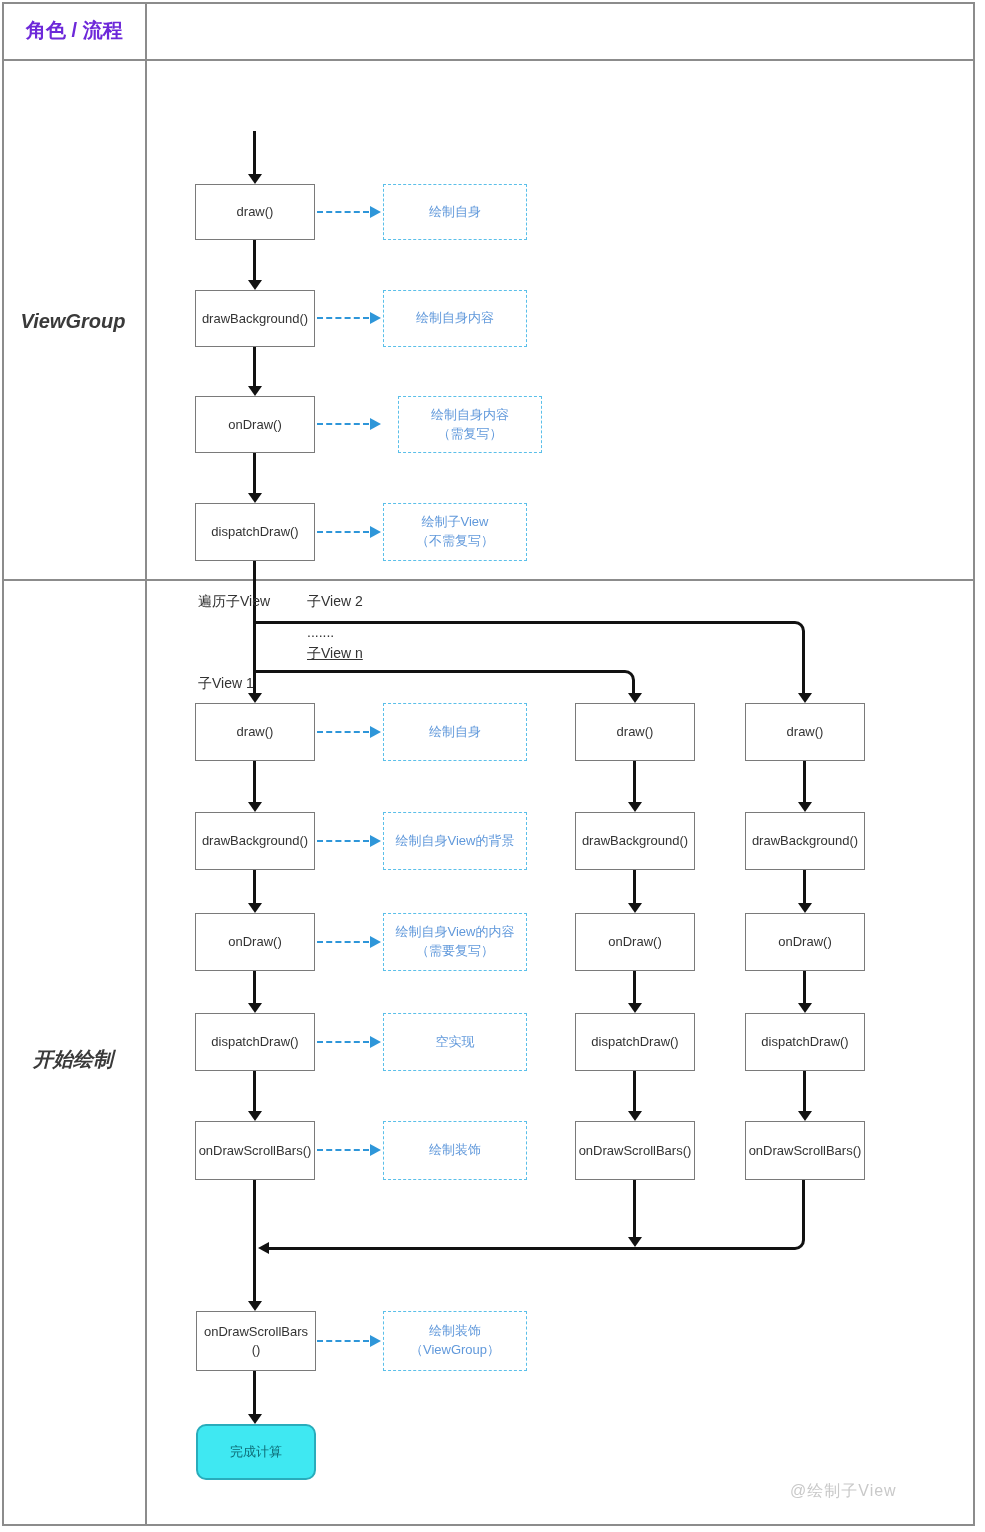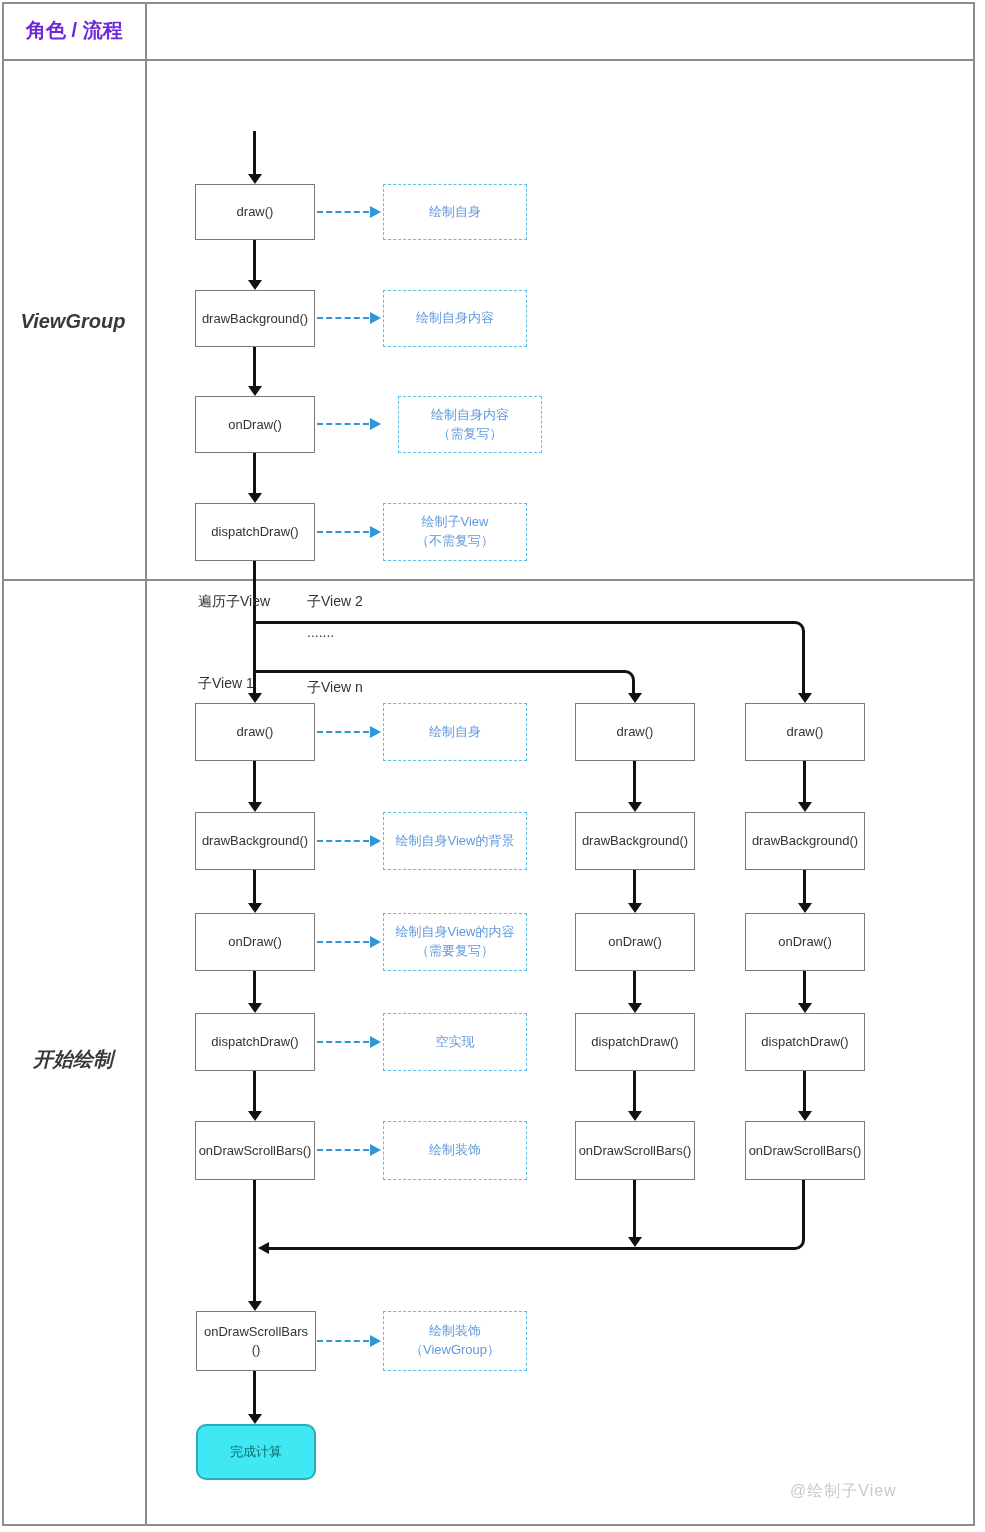--- a/index.html
+++ b/index.html
@@ -77,21 +77,21 @@
   <div class="ad" style="left:248px;top:693px;"></div>
 
   <div class="elbow-tr" style="left:254px;top:621px;width:551px;height:72px;"></div>
   <div class="ad" style="left:798px;top:693px;"></div>
   <div class="elbow-tr" style="left:254px;top:670px;width:381px;height:23px;"></div>
   <div class="ad" style="left:628px;top:693px;"></div>
 
   <div class="lbl" style="left:155px;top:593px;margin-left:43px;">遍历子View</div>
   <div class="lbl" style="left:307px;top:593px;">子View 2</div>
   <div class="lbl" style="left:307px;top:624px;">.......</div>
-  <div class="lbl" style="left:307px;top:679px;">子View n</div>
+  <div class="lbl" style="left:307px;top:645px;text-decoration:underline;">子View n</div>
   <div class="lbl" style="left:198px;top:675px;">子View 1</div>
 
   <div class="mbox" style="left:195px;top:703px;height:58px;">draw()</div>
   <div class="mbox" style="left:195px;top:812px;height:58px;">drawBackground()</div>
   <div class="mbox" style="left:195px;top:913px;height:58px;">onDraw()</div>
   <div class="mbox" style="left:195px;top:1013px;height:58px;">dispatchDraw()</div>
   <div class="mbox" style="left:195px;top:1121px;height:59px;">onDrawScrollBars()</div>
 
   <div class="nbox" style="left:383px;top:703px;height:58px;">绘制自身</div>
   <div class="nbox" style="left:383px;top:812px;height:58px;">绘制自身View的背景</div>

